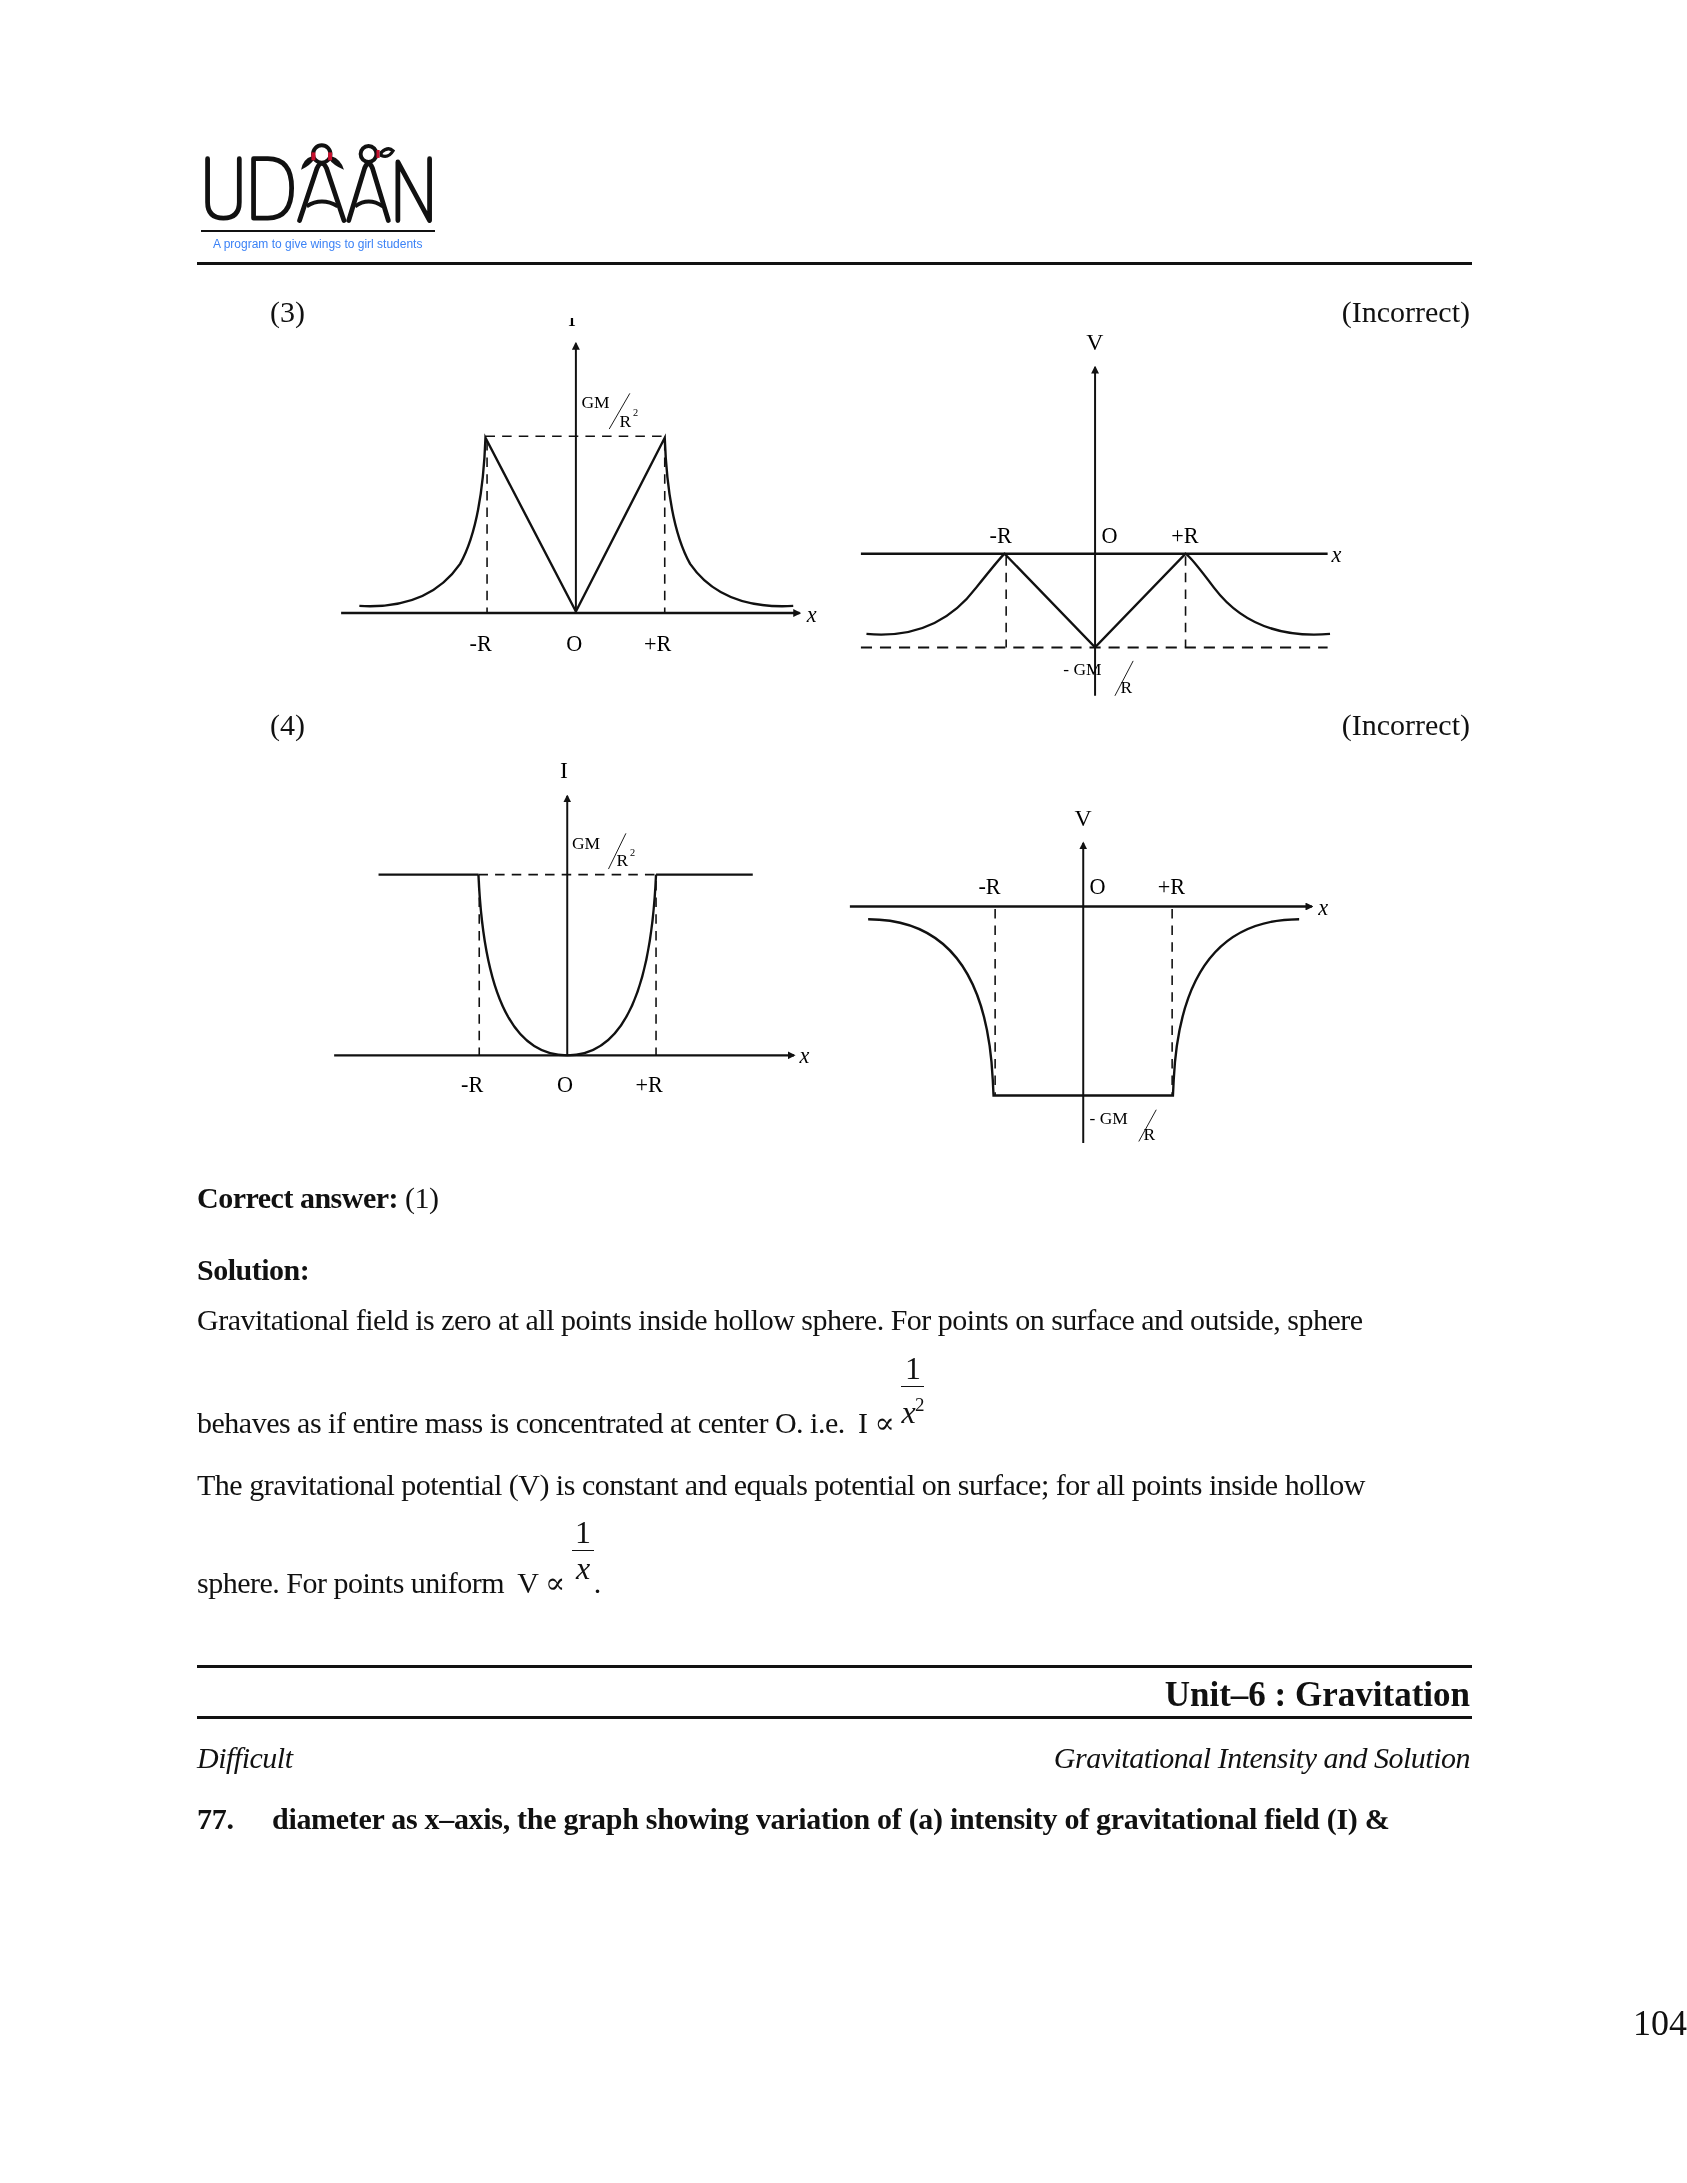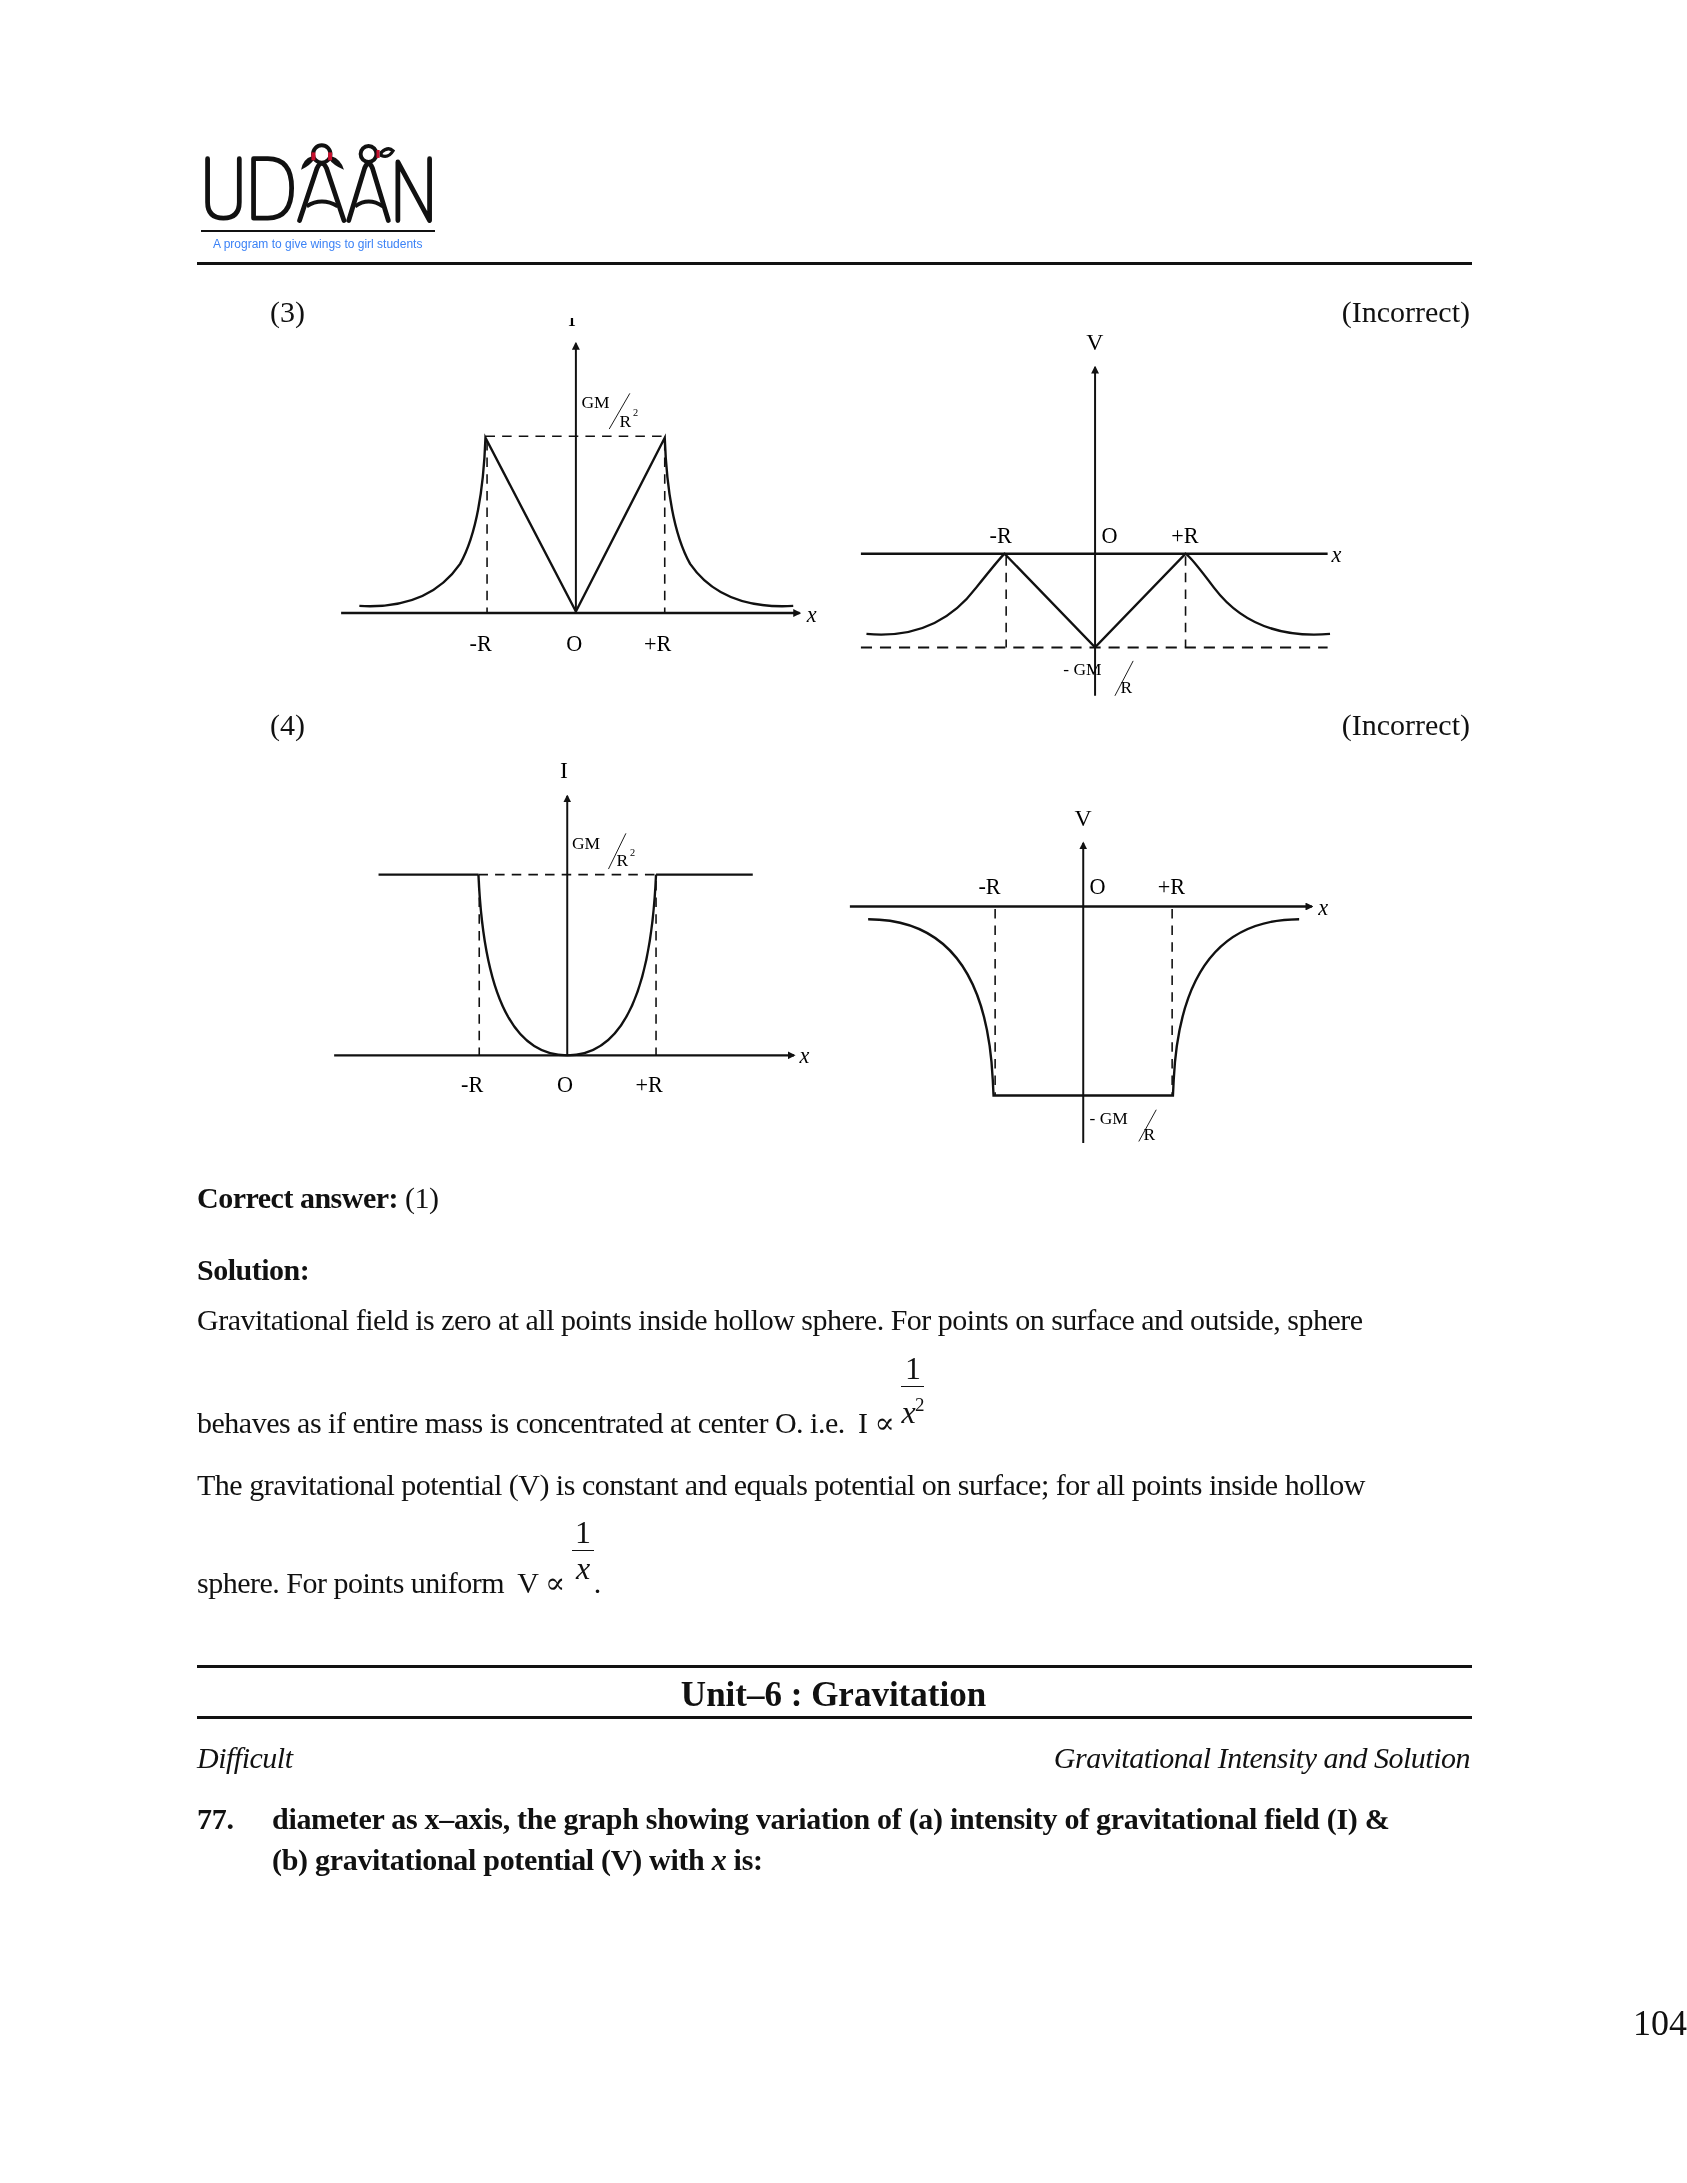--- a/index.html
+++ b/index.html
@@ -176,28 +176,25 @@
   <span style="position:relative; top:32px;">sphere. For points uniform</span>
   <span style="position:relative; top:32px; margin-left:6.4px;">V ∝</span>
   <span class="frac">
     <span class="num">1</span>
     <span class="bar"></span>
     <span class="den">x</span>
   </span><span style="position:relative; top:32px;">.</span>
 </div>
 
 <div class="rule" style="left:197px; top:1665px; width:1275px; height:3.2px;"></div>
-<div class="abs unit-title" style="left:197px; top:1675px;">Unit–6 : Gravitation</div>
+<div class="abs unit-title" style="left:197px; top:1675px;text-align:right;">Unit–6 : Gravitation</div>
 <div class="rule" style="left:197px; top:1716px; width:1275px; height:3.2px;"></div>
 
 <div class="abs body-text italic" style="left:197px; top:1743px;">Difficult</div>
 <div class="abs body-text italic" style="right:217px; top:1743px;">Gravitational Intensity and Solution</div>
 
 <div class="abs q-text" style="left:197px; top:1798px;">77.</div>
 <div class="abs q-text" style="left:272px; top:1798px; width:1200px;">
   <div style="white-space:nowrap;">diameter as x–axis, the graph showing variation of (a) intensity of gravitational field (I) &amp;</div>
-  <div style="white-space:nowrap;">
-    <span>(b) gravitational potential (V) with </span><span class="italic">x</span><span> is:</span>
-  </div>
 </div>
 
 <div class="abs" style="left:0; width:1687px; text-align:right; top:2002px; font-size:36px;">104</div>
 
 
 </body></html>

